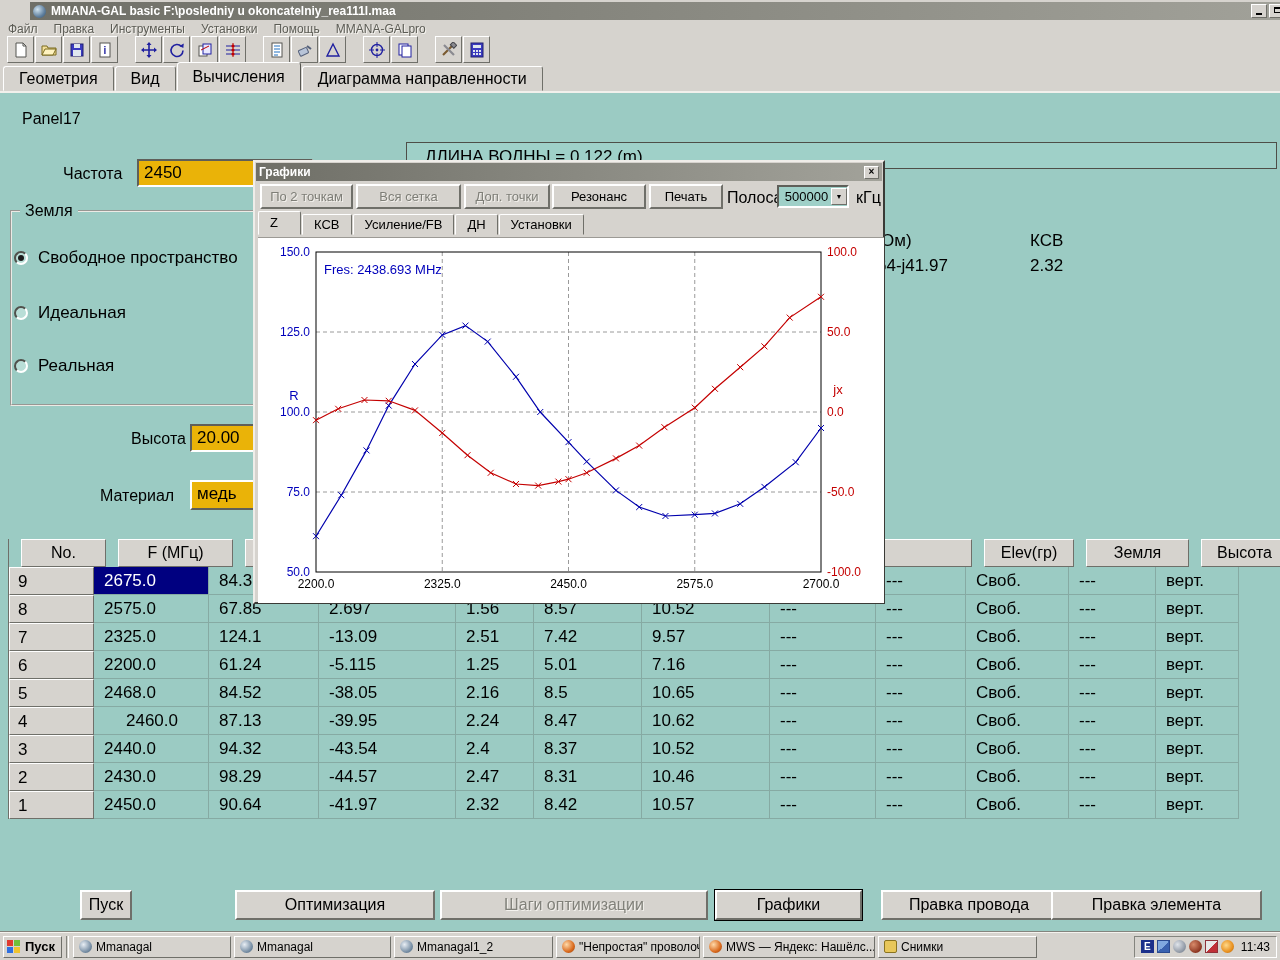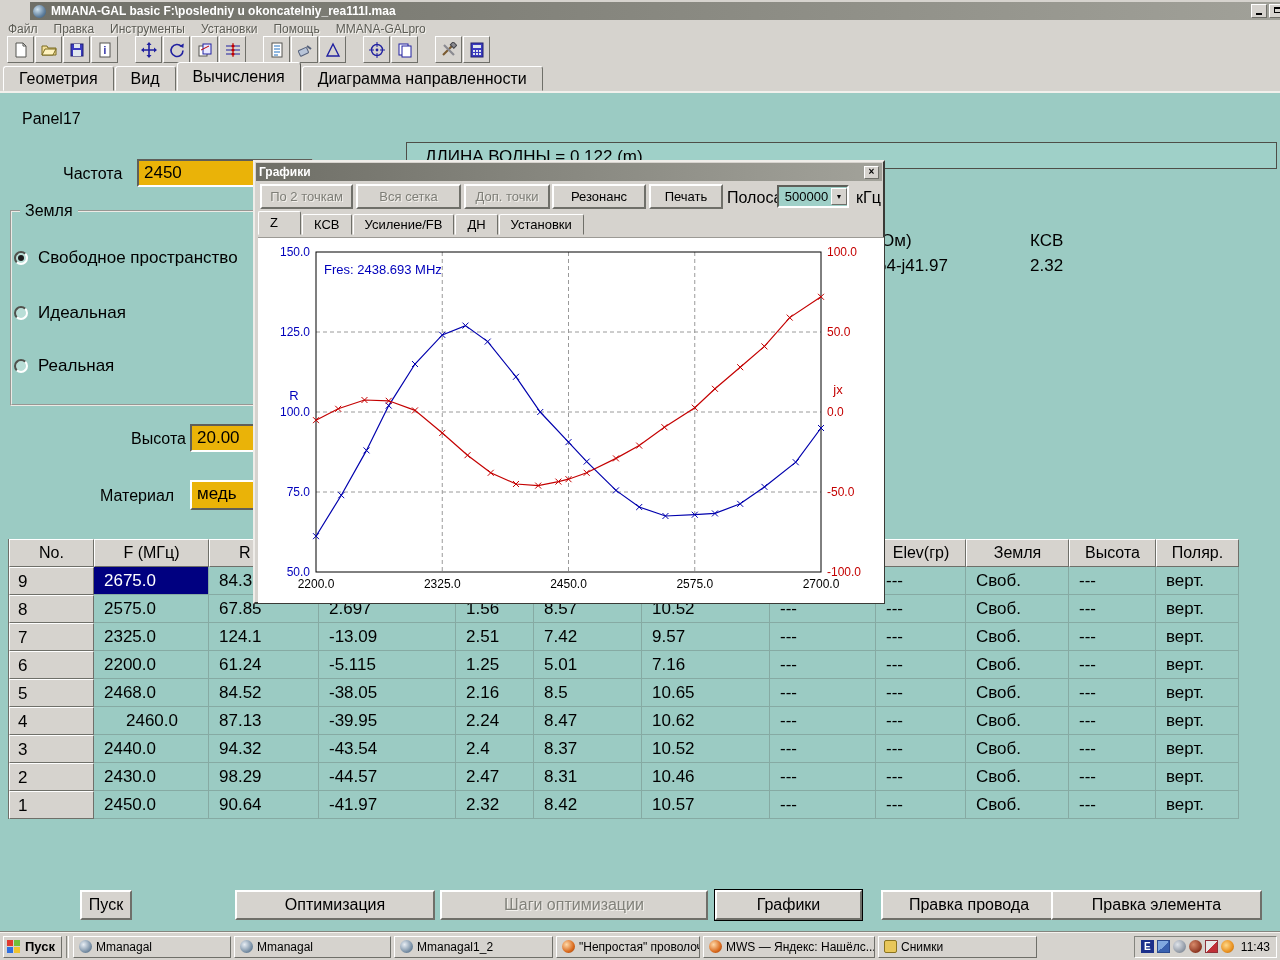--- a/index.html
+++ b/index.html
@@ -66,21 +66,21 @@
   .radio.checked::after { content:""; position:absolute; left:2px; top:2px; width:6px; height:6px;
     border-radius:50%; background:#1c1c1c; }
   .radio-row .rlabel { margin-left:10px; font-size:17px; white-space:nowrap; }
 
   .readout { position:absolute; font-size:17px; white-space:nowrap; }
 
   
   .rtable { position:absolute; left:8px; top:446px; border-left:1px solid #6f6f69; }
   .trow { display:flex; height:28px; }
   .th { background:#d6d3ce; border:1px solid; border-color:#ffffff #6f6f69 #6f6f69 #ffffff;
-    font-size:16px; text-align:center; line-height:25px; overflow:hidden; white-space:nowrap; }
+    font-size:16px; text-align:center; line-height:25px; overflow:hidden; white-space:nowrap;margin-left:12px; }
   .td { background:#9bcbc3; border-right:1px solid #86aaa3; border-bottom:1px solid #86aaa3;
     font-size:17px; line-height:27px; padding-left:10px; overflow:hidden; white-space:nowrap; }
   .td.rowhead { background:#d6d3ce; border:1px solid; border-color:#ffffff #6f6f69 #6f6f69 #ffffff;
     padding-left:8px; }
   .td.sel { background:#000080; color:#fff; }
 
   
   .bbtn { position:absolute; top:797px; height:30px; font-size:16px; text-align:center;
     line-height:26px; }
   .bbtn.disabled { color:#81817a; text-shadow:1px 1px 0 #f4f2ee; }

